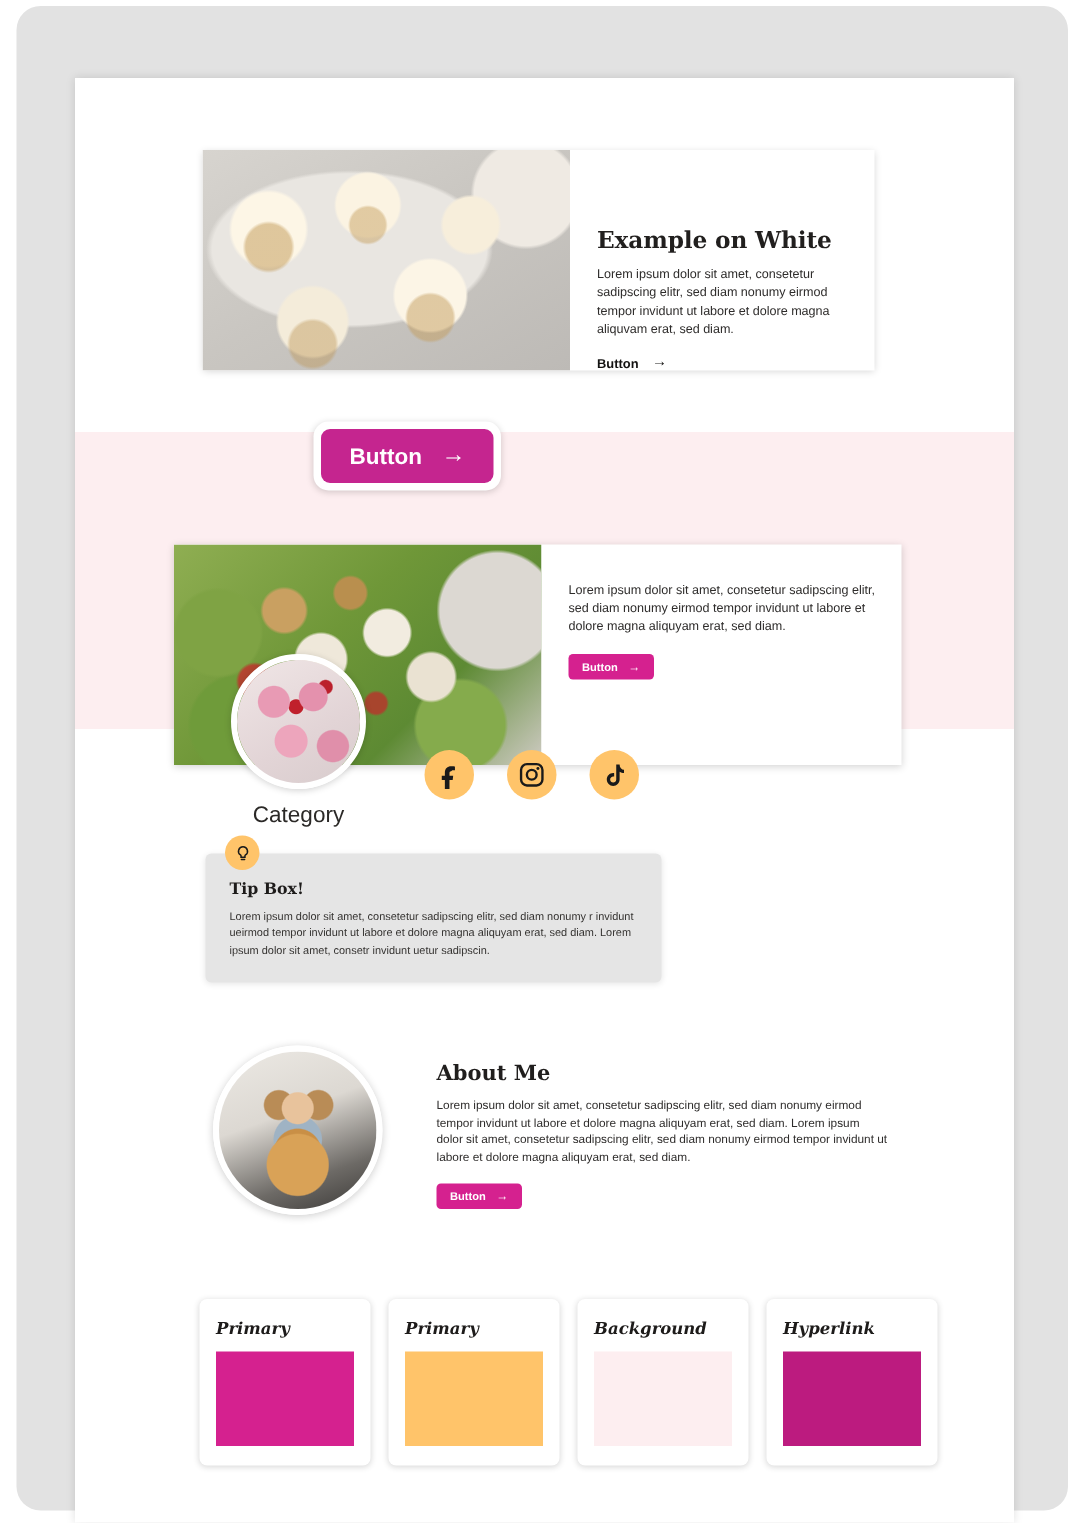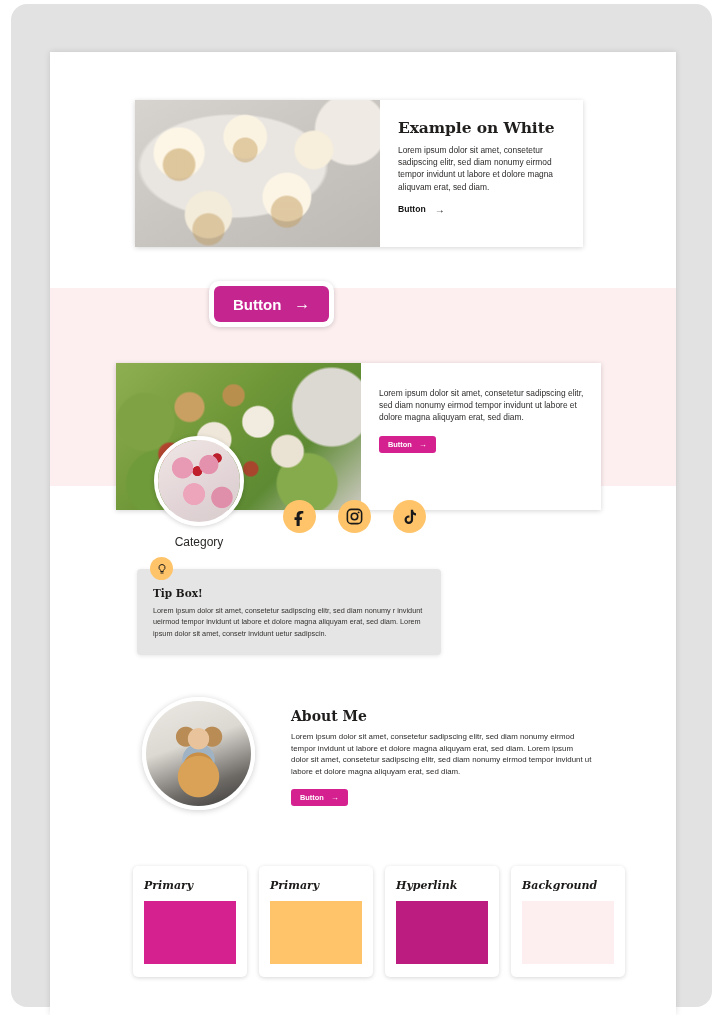--- a/index.html
+++ b/index.html
@@ -55,21 +55,21 @@
     box-shadow: 0 1px 5px rgba(0,0,0,0.17);
   }
 
   
   #card-white {
     left: 85px;
     top: 48px;
     width: 448px;
     height: 147px;
     display: flex;
-    align-items: flex-start;
+    align-items: flex-end;
   }
   #card-white .photo {
     width: 245px;
     height: 147px;
     flex: 0 0 245px;
     overflow: hidden;
     position: relative;
   }
   #card-white .body {
     flex: 1;
@@ -179,21 +179,21 @@
     border-radius: 50%;
     overflow: hidden;
     border: 4px solid #ffffff;
     box-sizing: border-box;
     box-shadow: 0 1px 5px rgba(0,0,0,0.18);
     position: relative;
     margin: 0 auto;
   }
   #category .cat-label {
     margin-top: 9px;
-    font-size: 12px;
+    font-size: 15px;
     color: #2b2927;
   }
 
   
   #socials {
     position: absolute;
     left: 233px;
     top: 448px;
     display: flex;
     gap: 22px;
@@ -527,22 +527,22 @@
   <div id="swatches">
     <div class="swatch-card">
       <div class="sw-label">Primary</div>
       <div class="sw-chip" style="background: rgb(213, 33, 143);"></div>
     </div>
     <div class="swatch-card">
       <div class="sw-label">Primary</div>
       <div class="sw-chip" style="background: rgb(255, 196, 106);"></div>
     </div>
     <div class="swatch-card">
+      <div class="sw-label">Background</div>
+      <div class="sw-chip" style="background: rgb(253, 238, 240);"></div>
+    </div>
+    <div class="swatch-card">
       <div class="sw-label">Hyperlink</div>
       <div class="sw-chip" style="background: rgb(188, 27, 127);"></div>
     </div>
-    <div class="swatch-card">
-      <div class="sw-label">Background</div>
-      <div class="sw-chip" style="background: rgb(253, 238, 240);"></div>
-    </div>
   </div>
 
 </div>
 
 </body></html>

